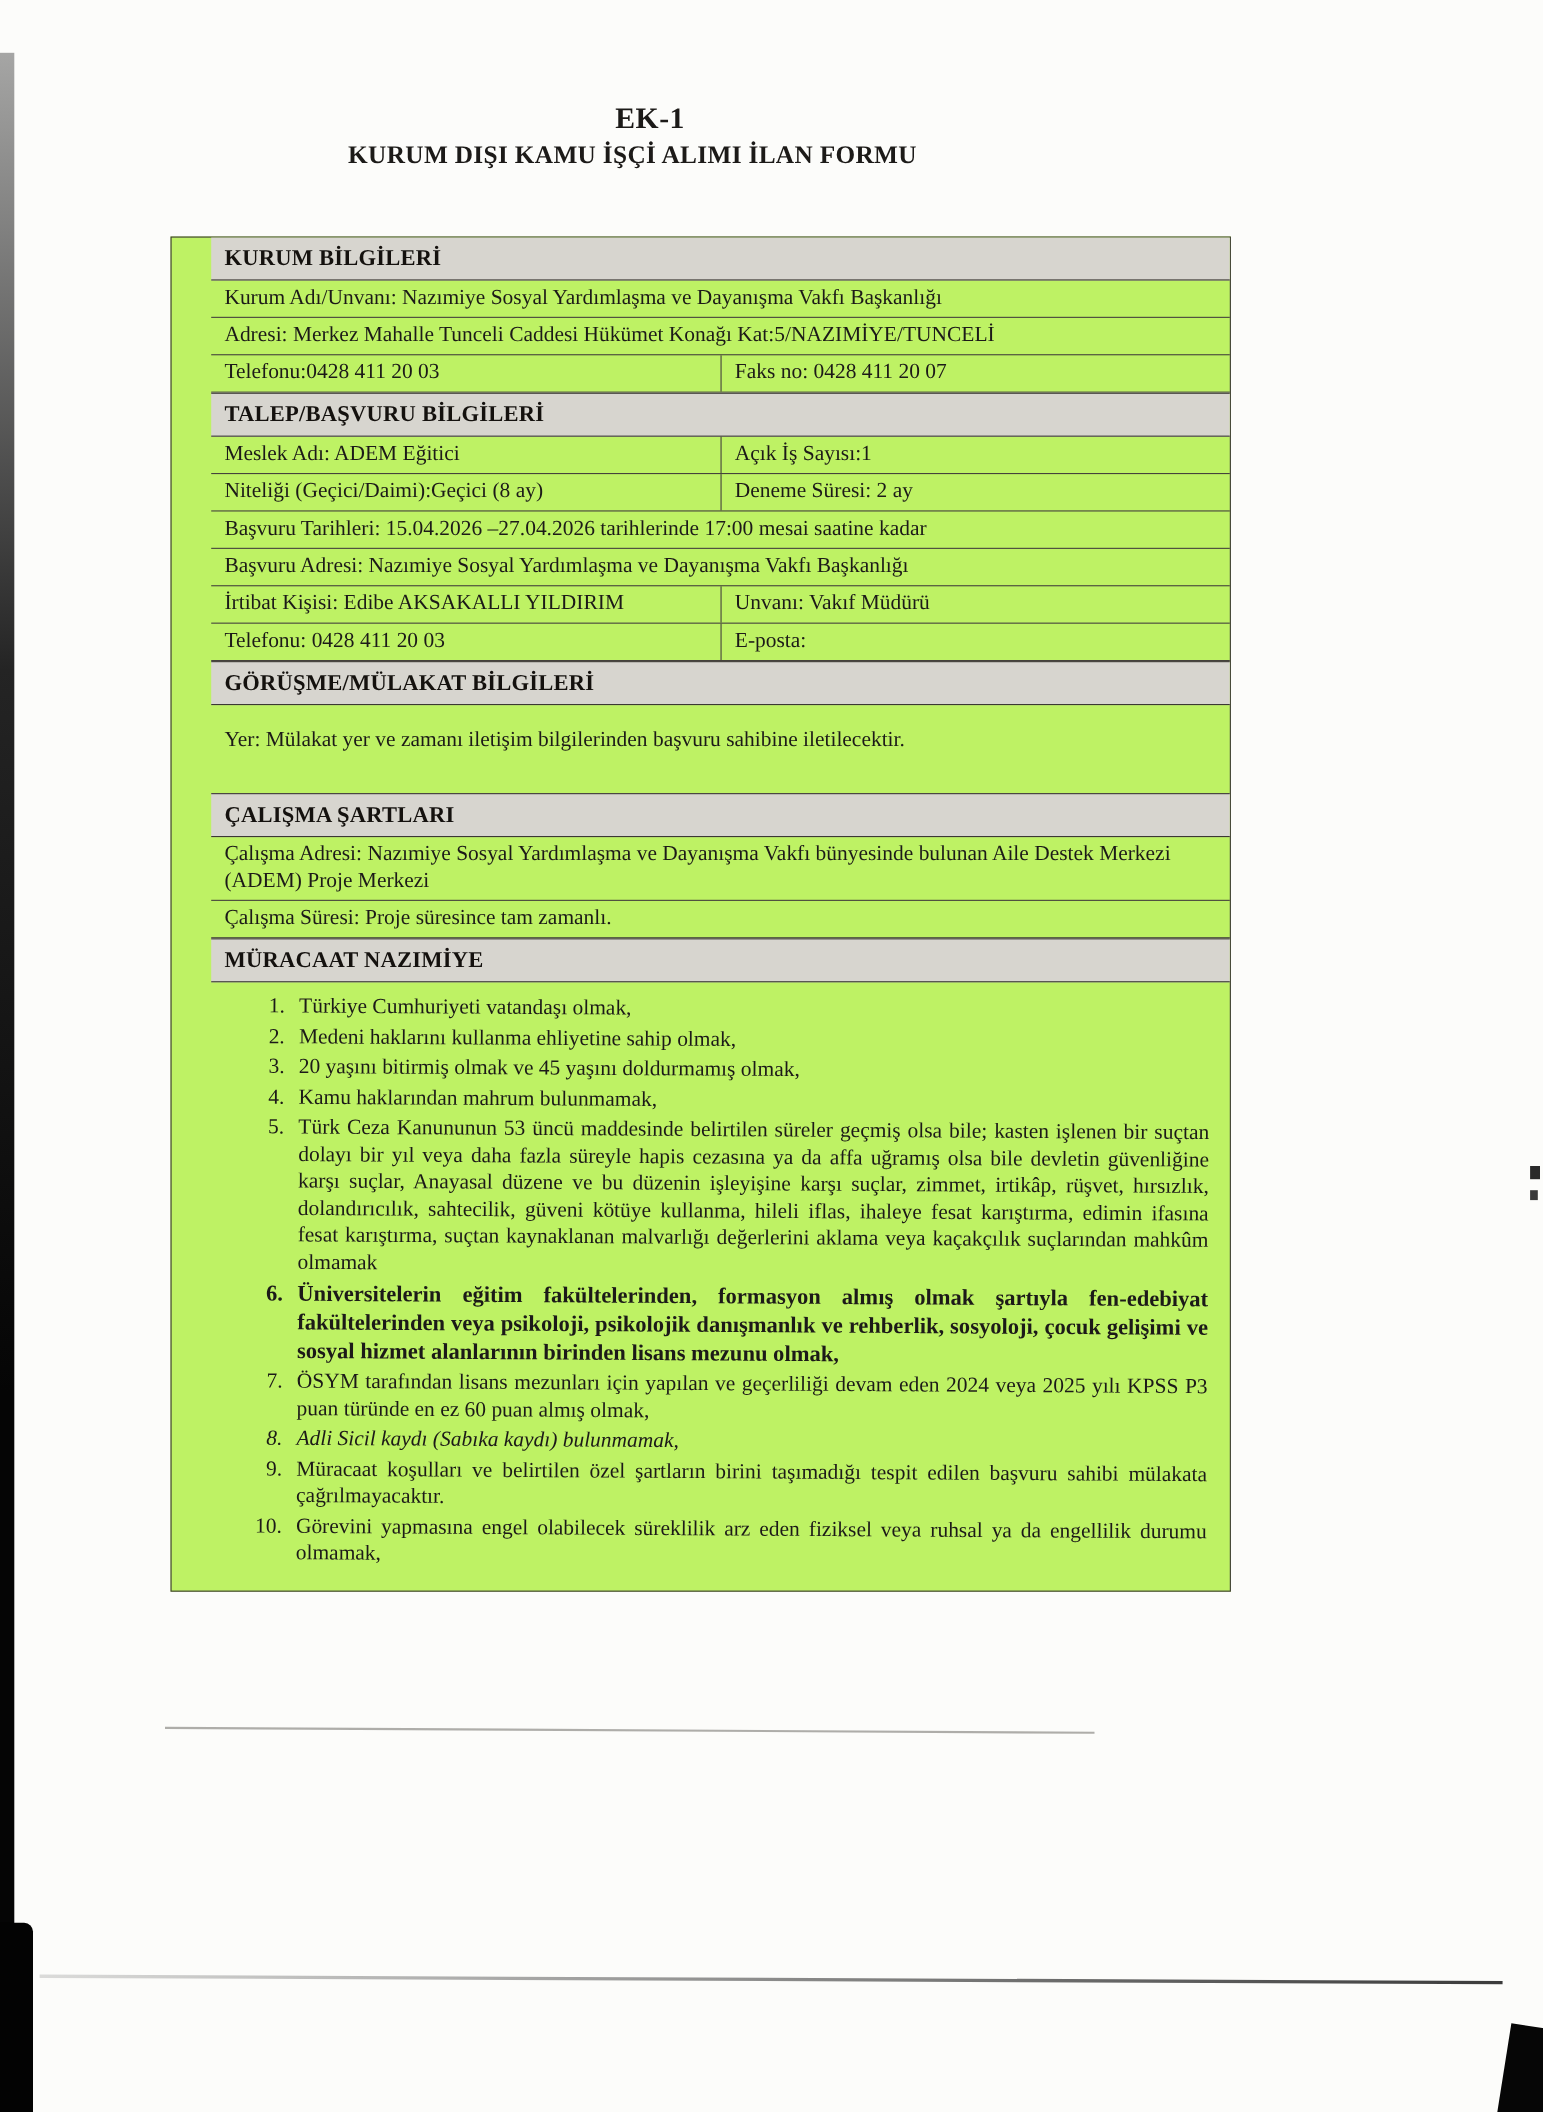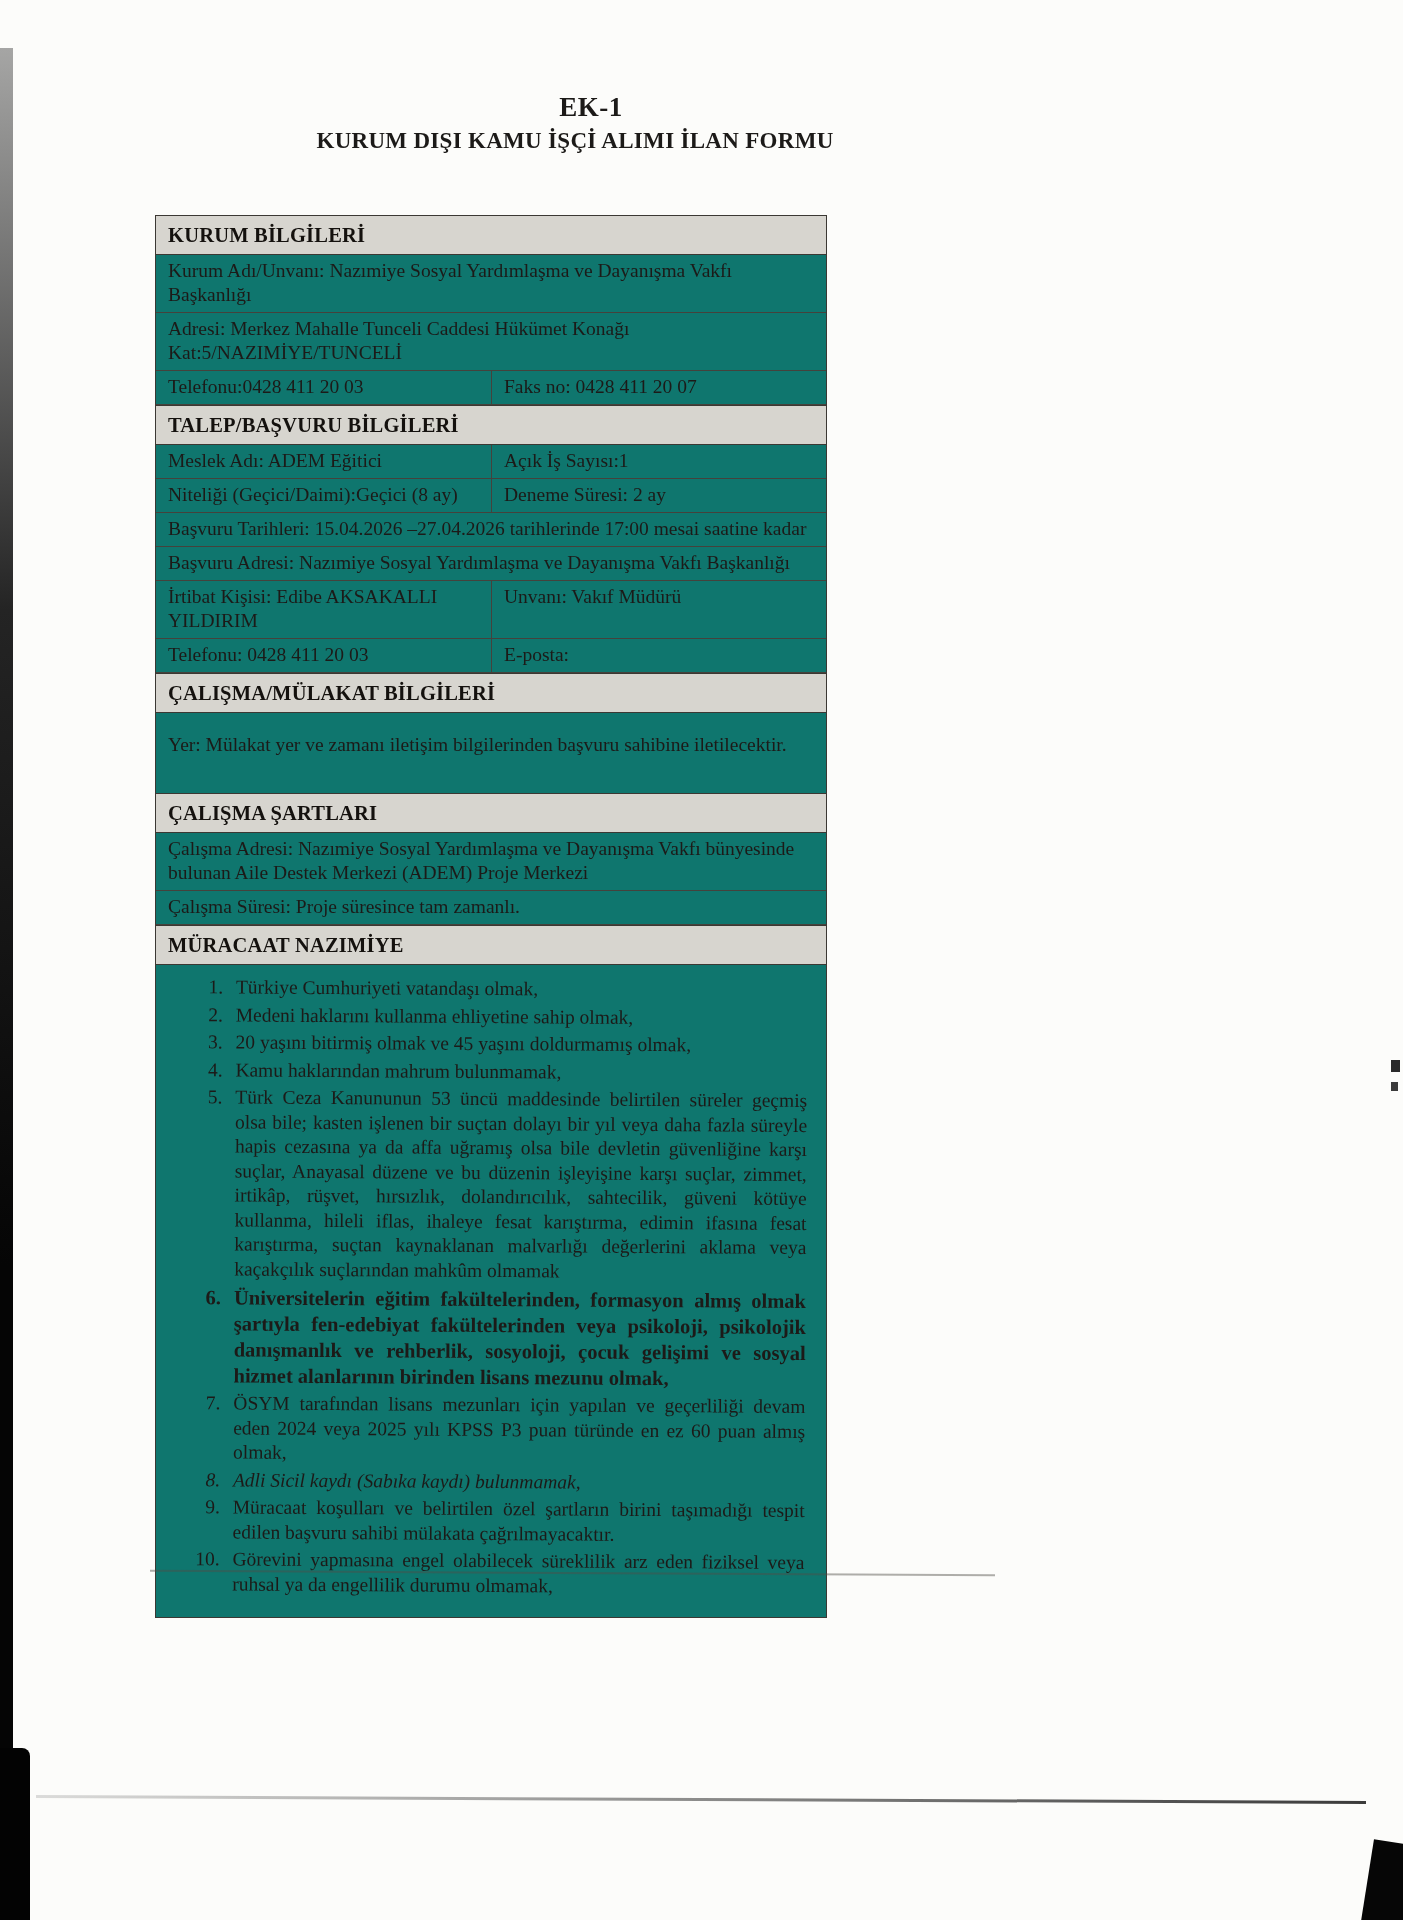--- a/index.html
+++ b/index.html
@@ -15,25 +15,25 @@
   
   .doc-code,.doc-title{
     position:absolute;left:0;width:1150px;
     text-align:center;font-weight:700;
   }
   .doc-code{top:92px;font-size:27px;letter-spacing:.5px;margin-left:16px;}
   .doc-title{top:128px;font-size:23px;letter-spacing:.3px;}
 
   
   .form{
-    position:absolute;top:215px;left:155px;width:672px;
+    position:absolute;top:215px;left:155px;width:964px;
     border:1.5px solid #3b3833;
-    background:#0f766e;
+    background:#bef264;
     box-sizing:border-box;
-    font-size:19.5px;line-height:24px;
+    font-size:19.5px;line-height:24px;padding-left:36px;
   }
   .sec{
     background:#d7d5cf;
     font-weight:700;font-size:20.5px;
     padding:7px 12px;
     border-top:1.4px solid #3b3833;
     border-bottom:1.4px solid #3b3833;
     letter-spacing:.2px;
     color:#14110e;
   }
@@ -115,21 +115,21 @@
     <div class="row">Başvuru Adresi: Nazımiye Sosyal Yardımlaşma ve Dayanışma Vakfı Başkanlığı</div>
     <div class="row split">
       <div class="cell">İrtibat Kişisi: Edibe AKSAKALLI YILDIRIM</div>
       <div class="cell right">Unvanı: Vakıf Müdürü</div>
     </div>
     <div class="row split">
       <div class="cell">Telefonu: 0428 411 20 03</div>
       <div class="cell right">E-posta:</div>
     </div>
 
-    <div class="sec">ÇALIŞMA/MÜLAKAT BİLGİLERİ</div>
+    <div class="sec">GÖRÜŞME/MÜLAKAT BİLGİLERİ</div>
     <div class="row tall">Yer: Mülakat yer ve zamanı iletişim bilgilerinden başvuru sahibine iletilecektir.</div>
 
     <div class="sec">ÇALIŞMA ŞARTLARI</div>
     <div class="row">Çalışma Adresi: Nazımiye Sosyal Yardımlaşma ve Dayanışma Vakfı bünyesinde bulunan Aile Destek Merkezi (ADEM) Proje Merkezi</div>
     <div class="row">Çalışma Süresi: Proje süresince tam zamanlı.</div>
 
     <div class="sec">MÜRACAAT NAZIMİYE</div>
     <div class="row cond last">
       <ol>
         <li>Türkiye Cumhuriyeti vatandaşı olmak,</li>

